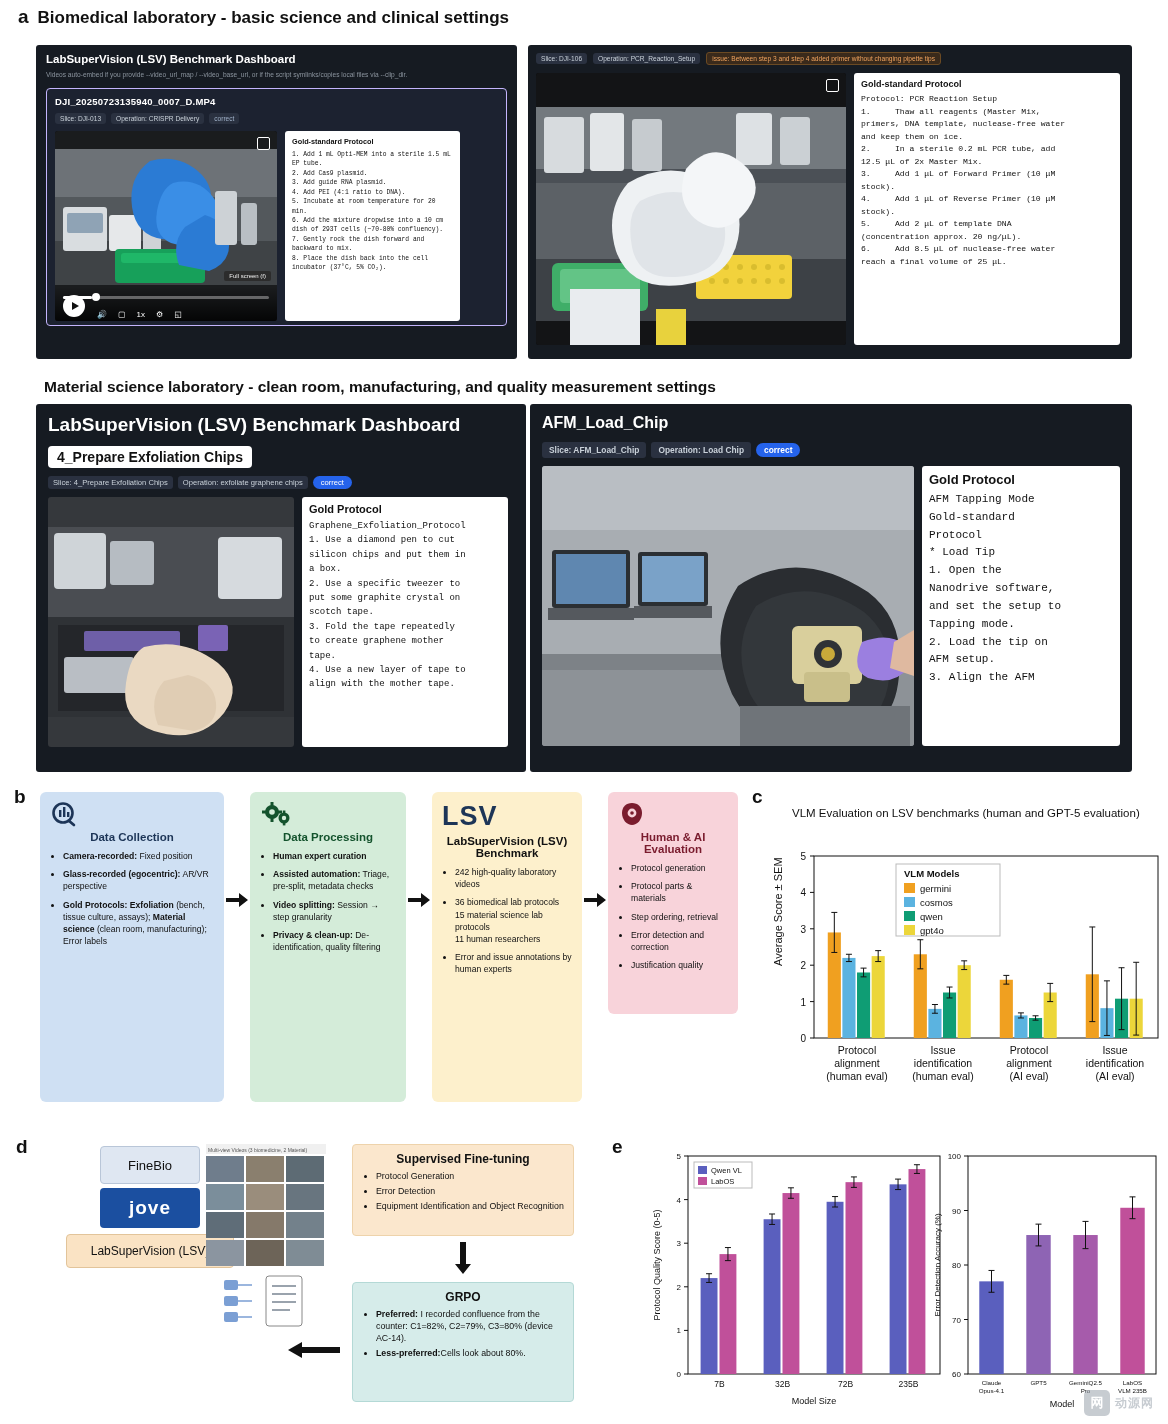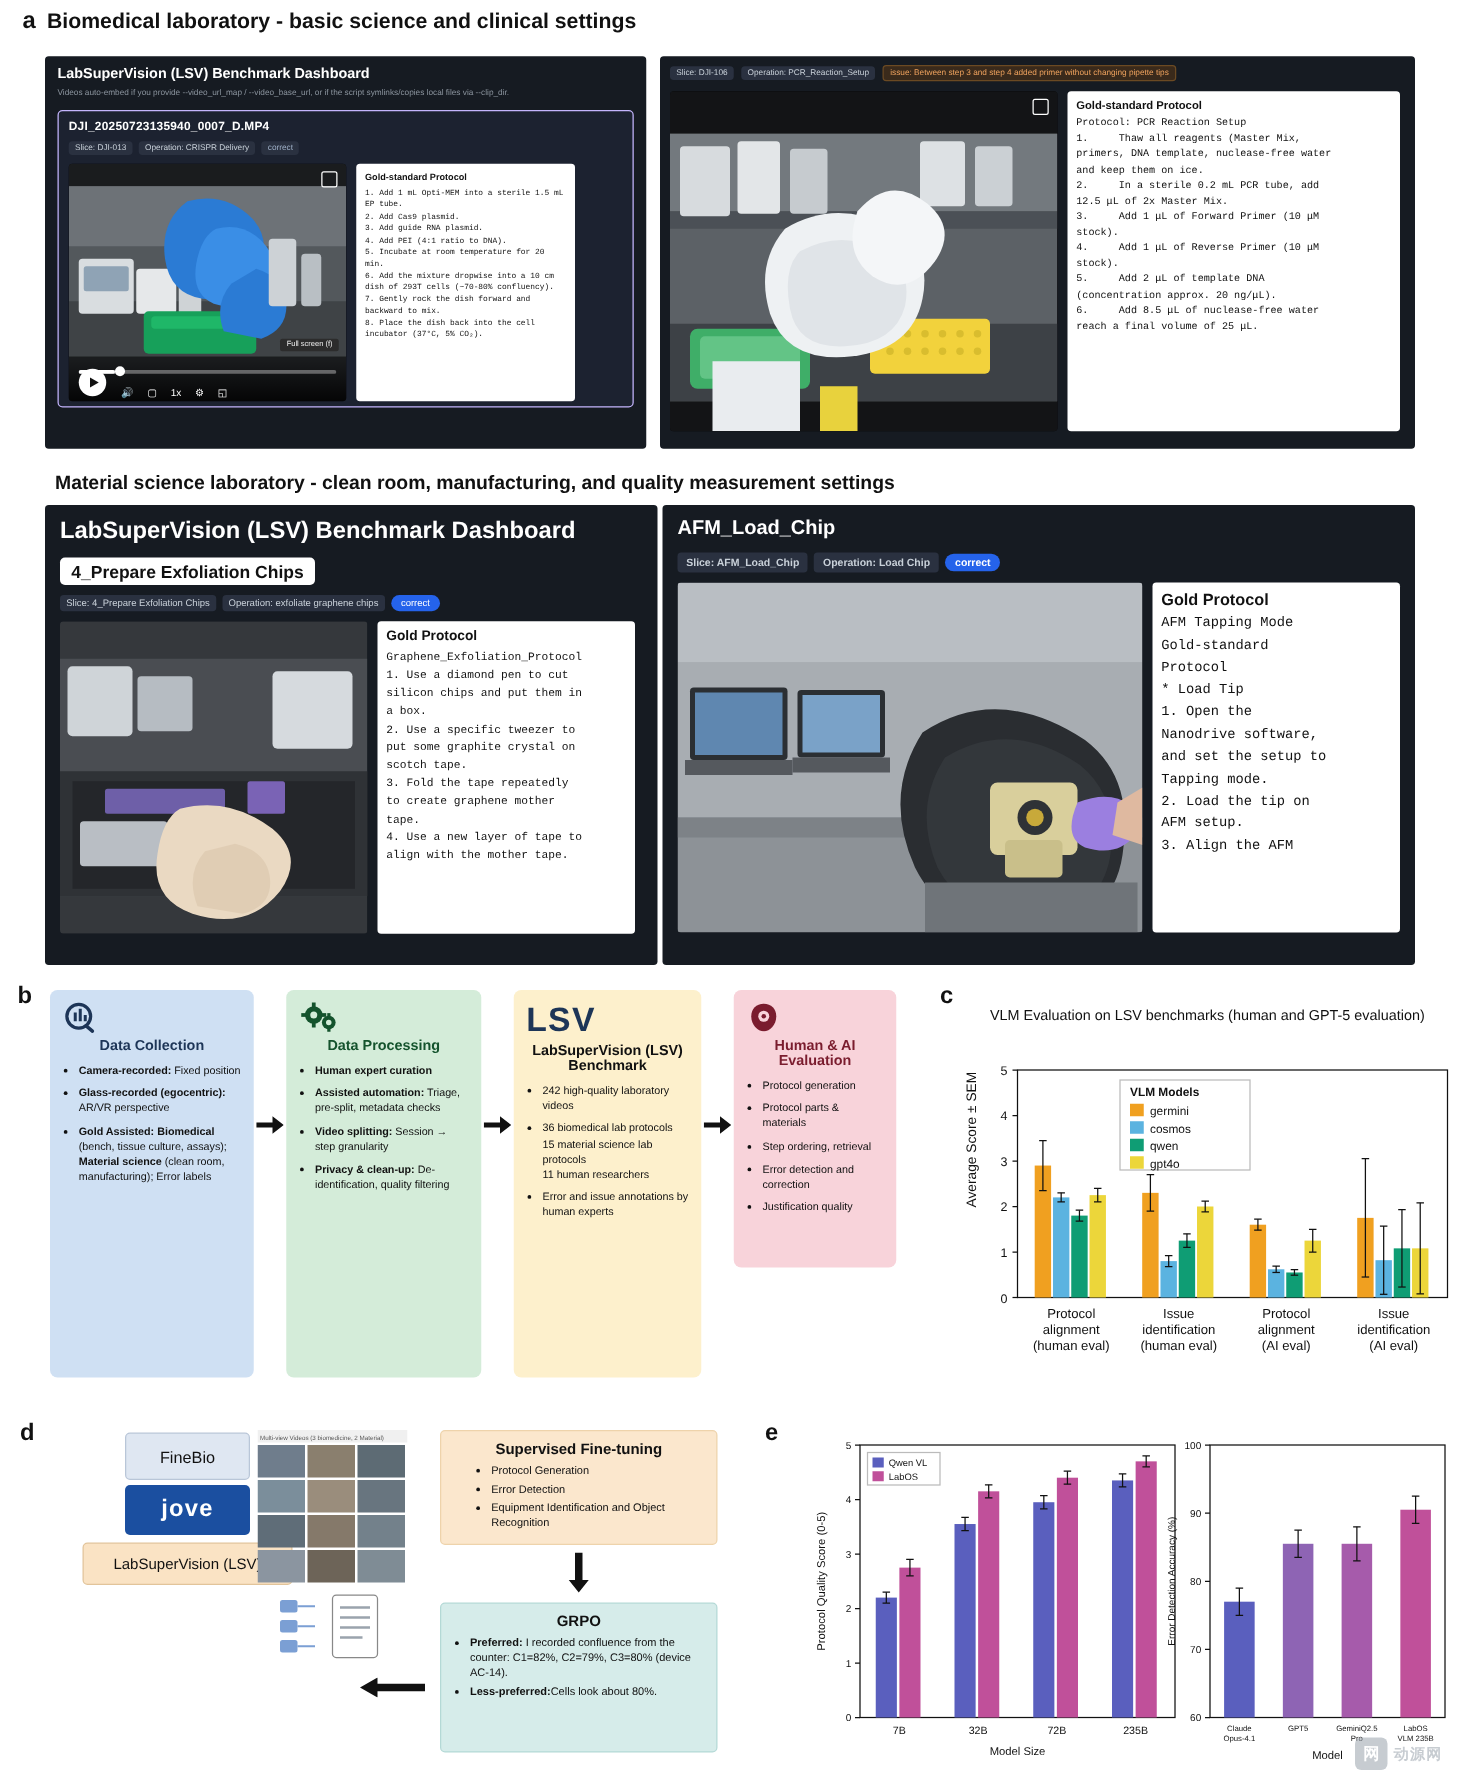--- a/index.html
+++ b/index.html
@@ -332,35 +332,35 @@
 3. Align the AFM</div>
     </div>
   </div>
 </div>
 
 <div id="panel-b">
   <span class="panel-letter" id="b-letter">b</span>
 
   <div class="flow">
 
-    <div class="fcard" style="background:#cfe0f3;width:163px;height:310px;">
+    <div class="fcard" style="background:#cfe0f3;width:184px;height:310px;">
       <div class="ic-row">
         <svg width="30" height="28" viewBox="0 0 30 28">
             <circle cx="13" cy="12" r="9.5" fill="none" stroke="#1d3557" stroke-width="2.6"></circle>
             <rect x="9" y="9" width="2.4" height="7" fill="#1d3557"></rect>
             <rect x="13" y="6" width="2.4" height="10" fill="#1d3557"></rect>
             <rect x="17" y="11" width="2.4" height="5" fill="#1d3557"></rect>
             <rect x="19" y="18" width="9" height="2.8" rx="1.4" transform="rotate(40 19 18)" fill="#1d3557"></rect>
           </svg>
       </div>
       <h4 style="color:#1d3557;">Data Collection</h4>
       <ul>
         <li><b>Camera-recorded:</b> Fixed position</li>
         <li><b>Glass-recorded (egocentric):</b> AR/VR perspective</li>
-        <li><b>Gold Assisted: Biomedical</b> (bench, tissue culture, assays); <b>Material science</b> (clean room, manufacturing); Error labels</li>
+        <li><b>Gold Protocols: Exfoliation</b> (bench, tissue culture, assays); <b>Material science</b> (clean room, manufacturing); Error labels</li>
       </ul>
     </div>
 
     <div class="arrow">
       <svg width="22" height="16" viewBox="0 0 22 16">
           <path d="M0 6h13V1l9 7-9 7v-5H0z" fill="#111"></path>
         </svg>
     </div>
 
     <div class="fcard" style="background:#d4ecd9;width:156px;height:310px;">
@@ -581,21 +581,21 @@
     <g fill="#7b9fd4">
         <rect x="2" y="6" width="14" height="10" rx="2"></rect>
         <rect x="2" y="22" width="14" height="10" rx="2"></rect>
         <rect x="2" y="38" width="14" height="10" rx="2"></rect>
       </g>
     <g stroke="#7b9fd4" stroke-width="1.6" fill="none">
         <path d="M16 11h14M16 27h14M16 43h14"></path>
       </g>
   </svg>
 
-  <div class="dbox" style="left:352px;top:14px;width:222px;height:92px;background:#fbe7cd;border:1px solid #eed3ab;padding:7px 26px;">
+  <div class="dbox" style="left:352px;top:14px;width:222px;height:92px;background:#fbe7cd;border:1px solid #eed3ab;padding:7px 9px;">
     <h5>Supervised Fine-tuning</h5>
     <ul>
       <li>Protocol Generation</li>
       <li>Error Detection</li>
       <li>Equipment Identification and Object Recognition</li>
     </ul>
   </div>
 
   <svg width="22" height="34" viewBox="0 0 22 34" style="position:absolute;left:452px;top:112px;">
     <path d="M8 0h6v22h5l-8 10-8-10h5z" fill="#111"></path>

